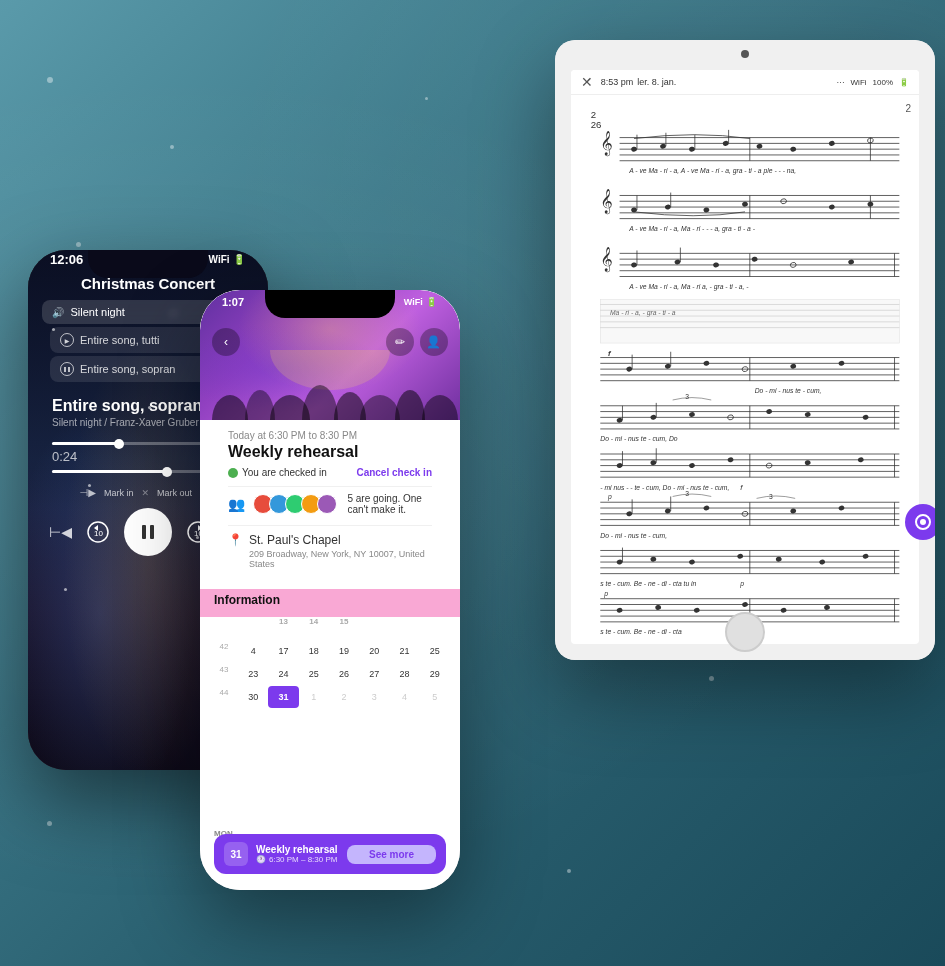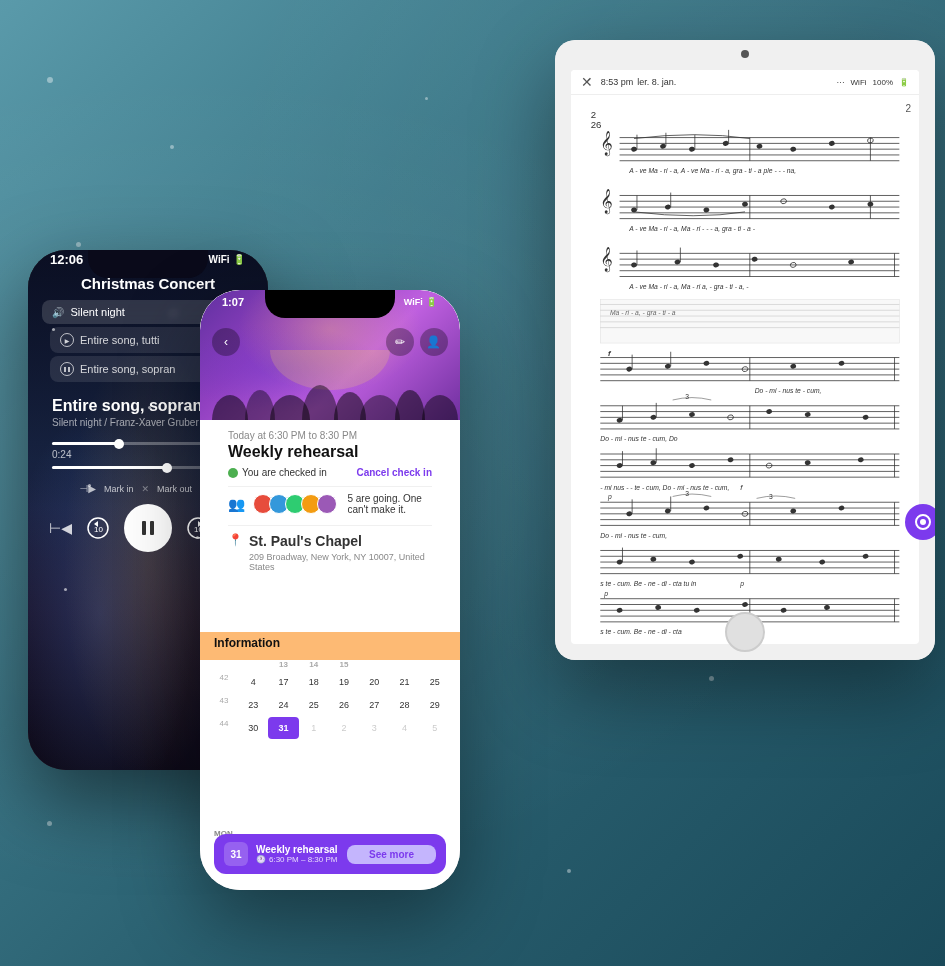--- a/index.html
+++ b/index.html
@@ -233,21 +233,21 @@
       background: white;
       border-radius: 50%;
       position: absolute;
       top: -3.5px;
       left: 35%;
       transform: translateX(-50%);
     }
 
     .progress-time {
       color: rgba(255,255,255,0.7);
-      font-size: 10px;
+      font-size: 13px;
       padding: 4px 10px 0;
       display: flex;
       justify-content: flex-start;
     }
 
     .volume-bar-container {
       background: rgba(255,255,255,0.3);
       height: 3px;
       border-radius: 2px;
       margin: 6px 10px;
@@ -502,34 +502,33 @@
     }
 
     .location-icon {
       color: #888;
       font-size: 12px;
       margin-top: 1px;
     }
 
     .location-text {
       color: #333;
-      font-size: 14px;
-      font-weight: 700;
+      font-size: 12px;
+      font-weight: 400;
       line-height: 1.4;
     }
 
     .location-address {
       color: #888;
       font-size: 9px;
     }
 
     .info-section {
       padding: 4px 14px 6px;
-      background: #fdba74;
-      margin-top: 40px;
+      background: #f9a8d4;
     }
 
     .info-title {
       font-size: 12px;
       font-weight: 700;
       color: #111;
       margin-bottom: 4px;
     }
 
     .info-text {
@@ -545,21 +544,21 @@
     }
 
     .calendar-grid {
       width: 100%;
     }
 
     .cal-header-row {
       display: grid;
       grid-template-columns: 28px repeat(7, 1fr);
       text-align: center;
-      margin-bottom: 2px;
+      margin-bottom: 14px;
     }
 
     .cal-week-num {
       color: #aaa;
       font-size: 8px;
       padding: 2px 0;
     }
 
     .cal-day-header {
       color: #aaa;

